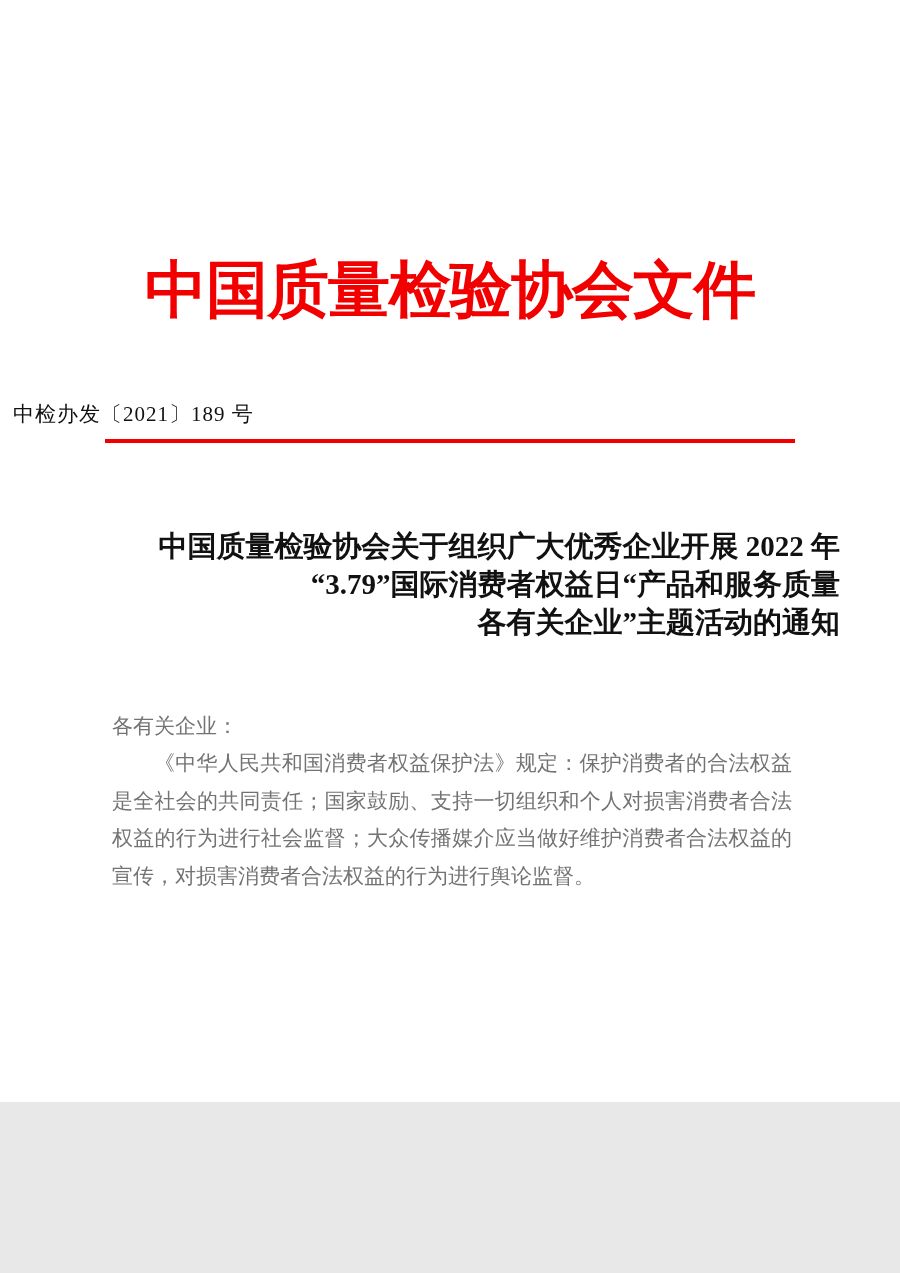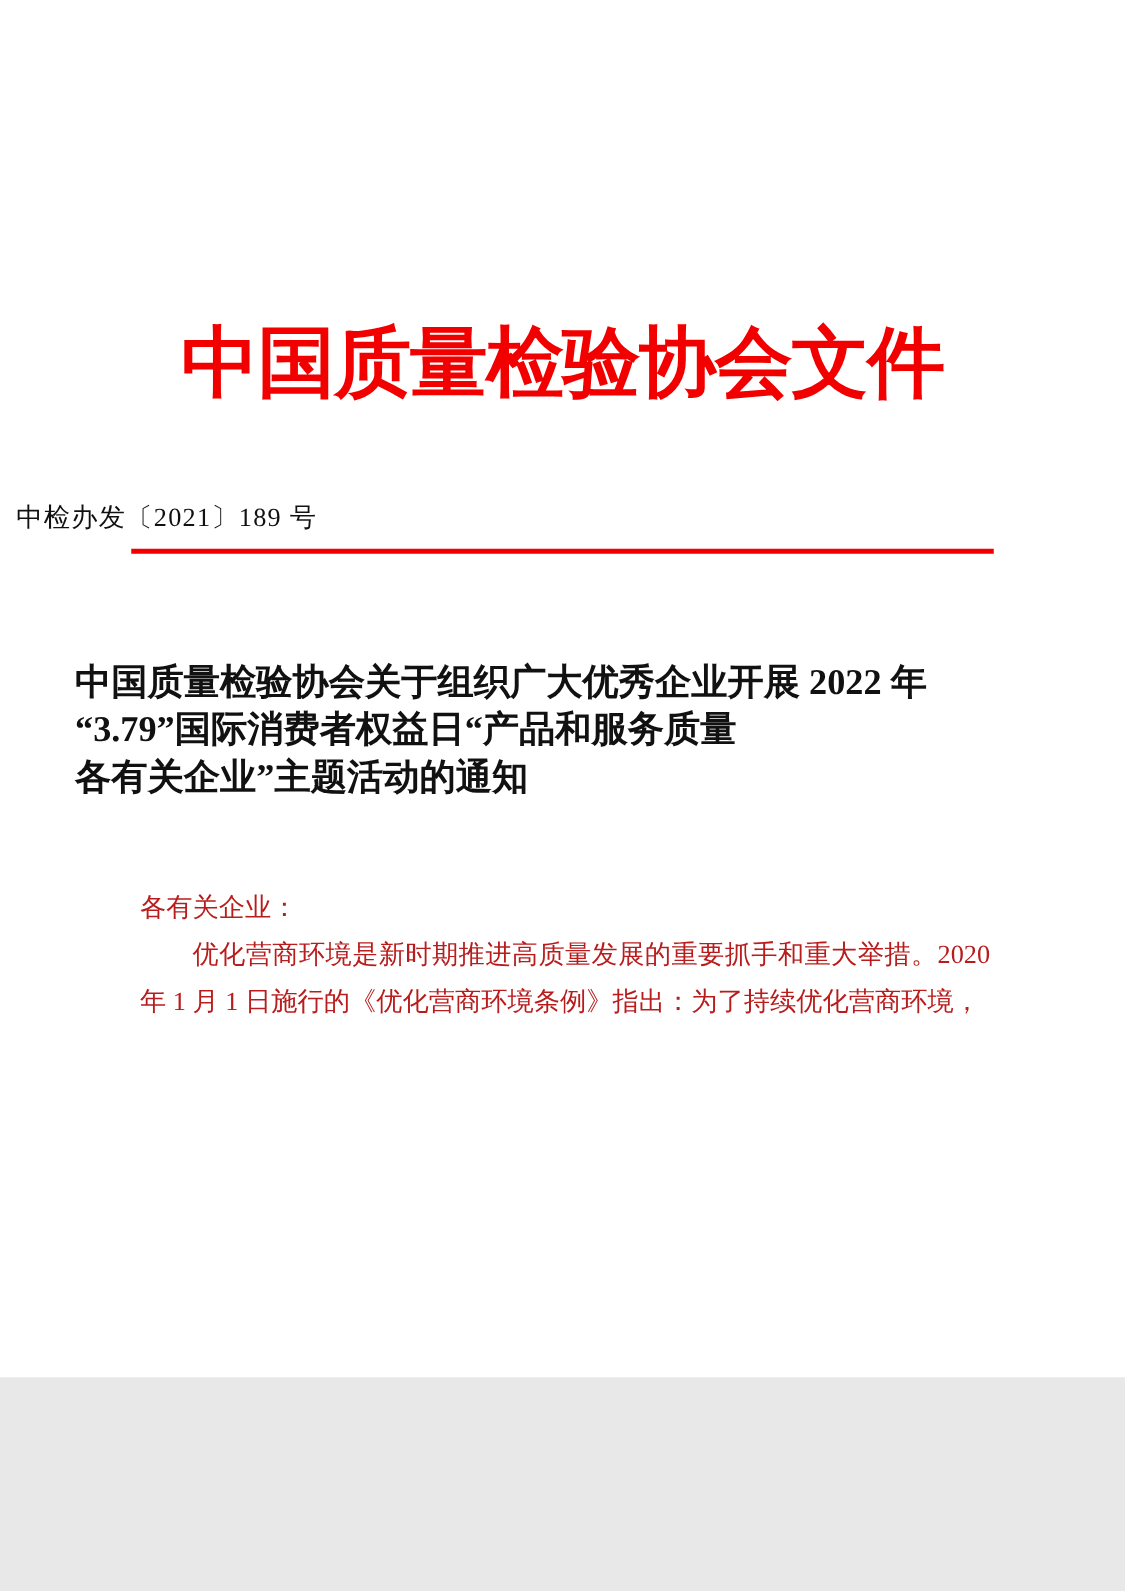--- a/index.html
+++ b/index.html
@@ -46,35 +46,35 @@
     left: 105px;
     width: 690px;
     height: 4px;
     background: #f20000;
   }
   .doc-title {
     position: absolute;
     top: 527px;
     left: 60px;
     width: 780px;
-    text-align: left;
+    text-align: right;
     font-size: 29px;
     font-weight: bold;
     line-height: 38px;
     color: #111111;
   }
   .body-text {
     position: absolute;
     top: 708px;
     left: 112px;
     width: 680px;
     font-size: 21px;
     line-height: 37.4px;
     text-align: justify;
-    color: #b91c1c;
+    color: #737373;
   }
   .body-text p {
     margin: 0;
     padding: 0;
   }
   .body-text p.indent {
     text-indent: 2em;
   }
   .page-number {
     position: absolute;
@@ -97,18 +97,18 @@
   <div class="red-rule"></div>
 
   <div class="doc-title">
     <div>中国质量检验协会关于组织广大优秀企业开展 2022 年</div>
     <div>“3.79”国际消费者权益日“产品和服务质量</div>
     <div>各有关企业”主题活动的通知</div>
   </div>
 
   <div class="body-text">
     <p>各有关企业：</p>
-    <p class="indent">优化营商环境是新时期推进高质量发展的重要抓手和重大举措。2020 年 1 月 1 日施行的《优化营商环境条例》指出：为了持续优化营商环境，</p>
+    <p class="indent">《中华人民共和国消费者权益保护法》规定：保护消费者的合法权益是全社会的共同责任；国家鼓励、支持一切组织和个人对损害消费者合法权益的行为进行社会监督；大众传播媒介应当做好维护消费者合法权益的宣传，对损害消费者合法权益的行为进行舆论监督。</p>
   </div>
 
   <div class="page-number">— 1 —</div>
 
 </div>
 
 </body></html>

